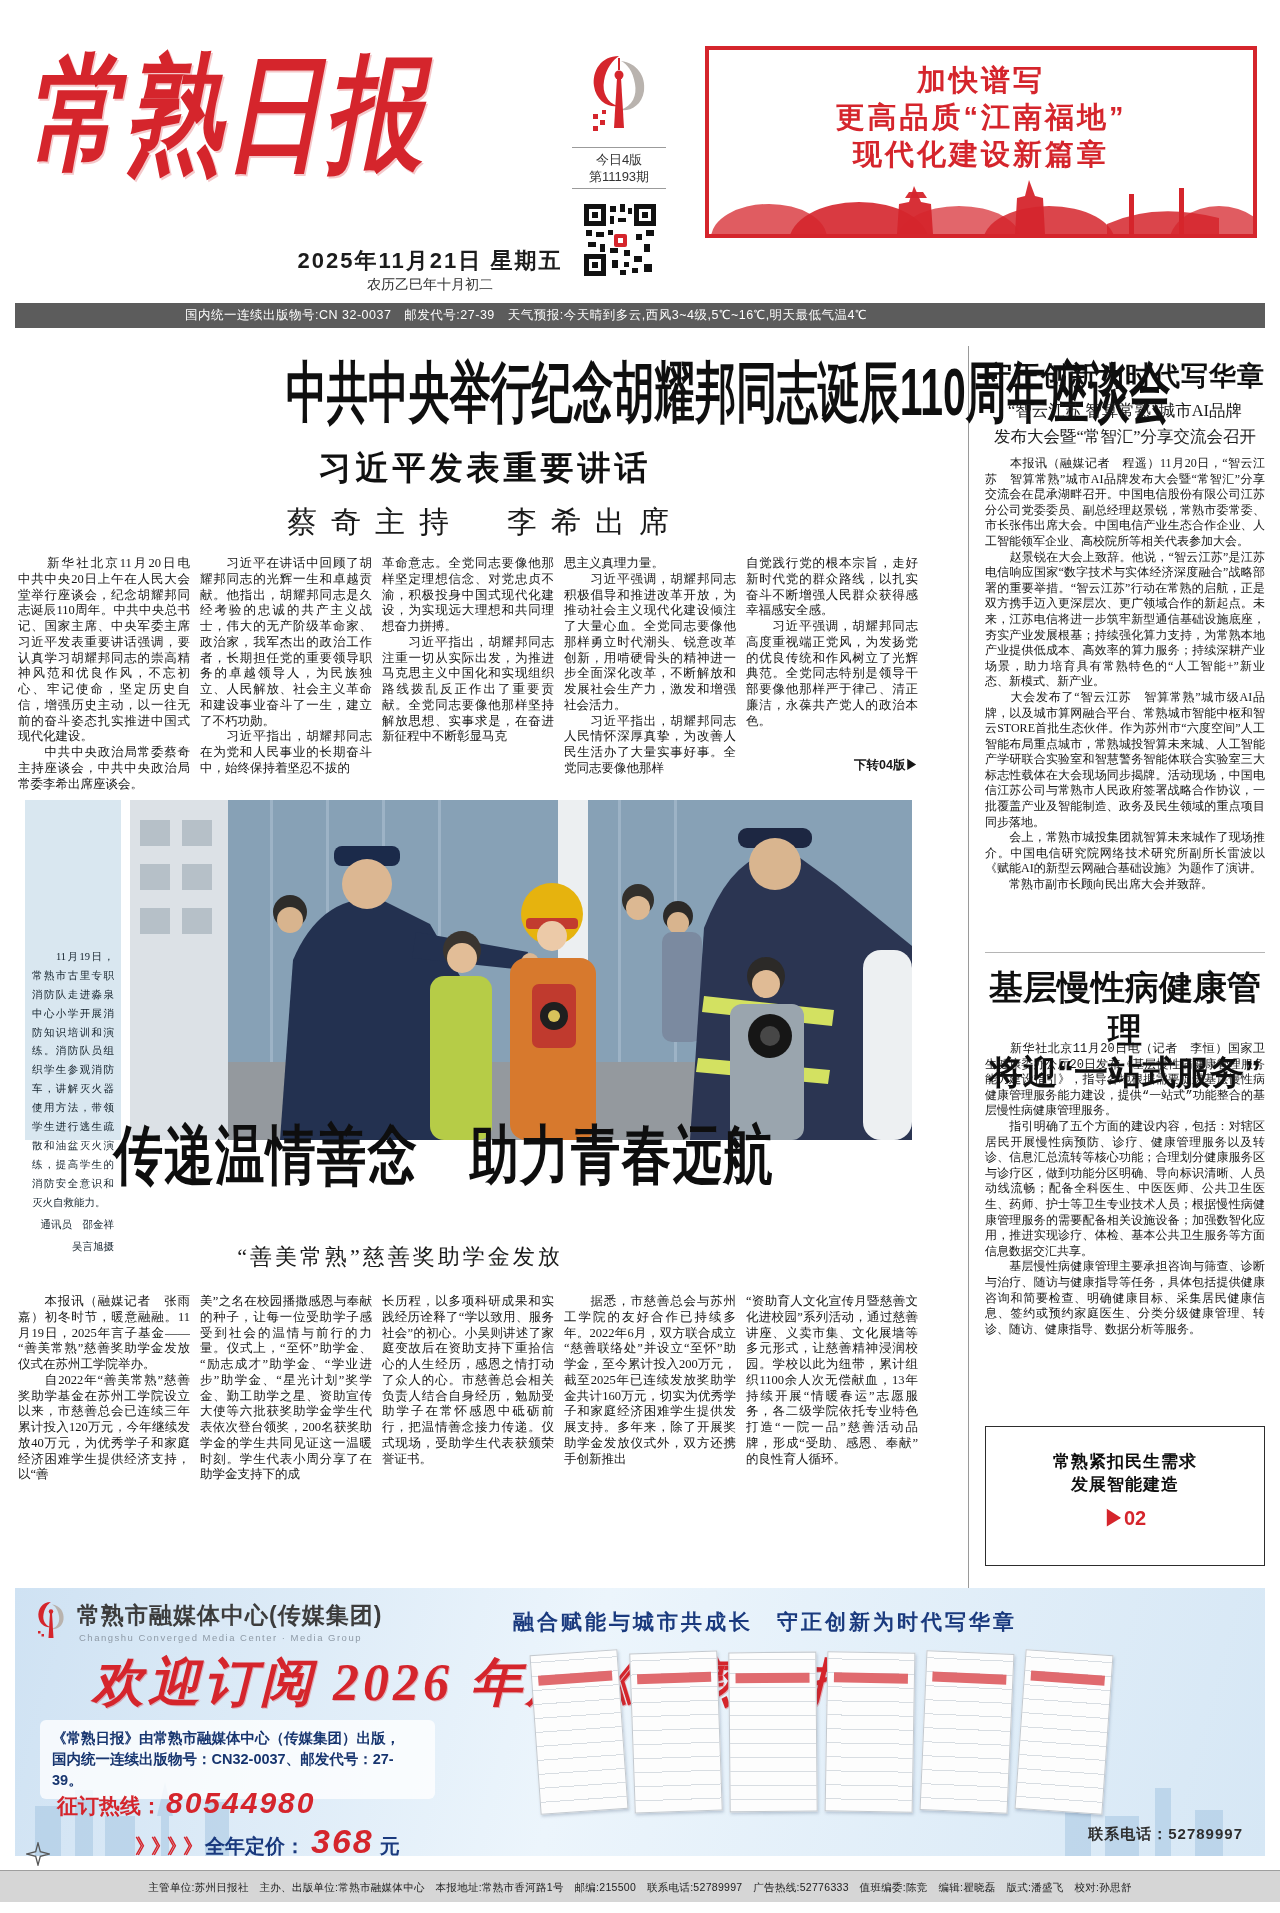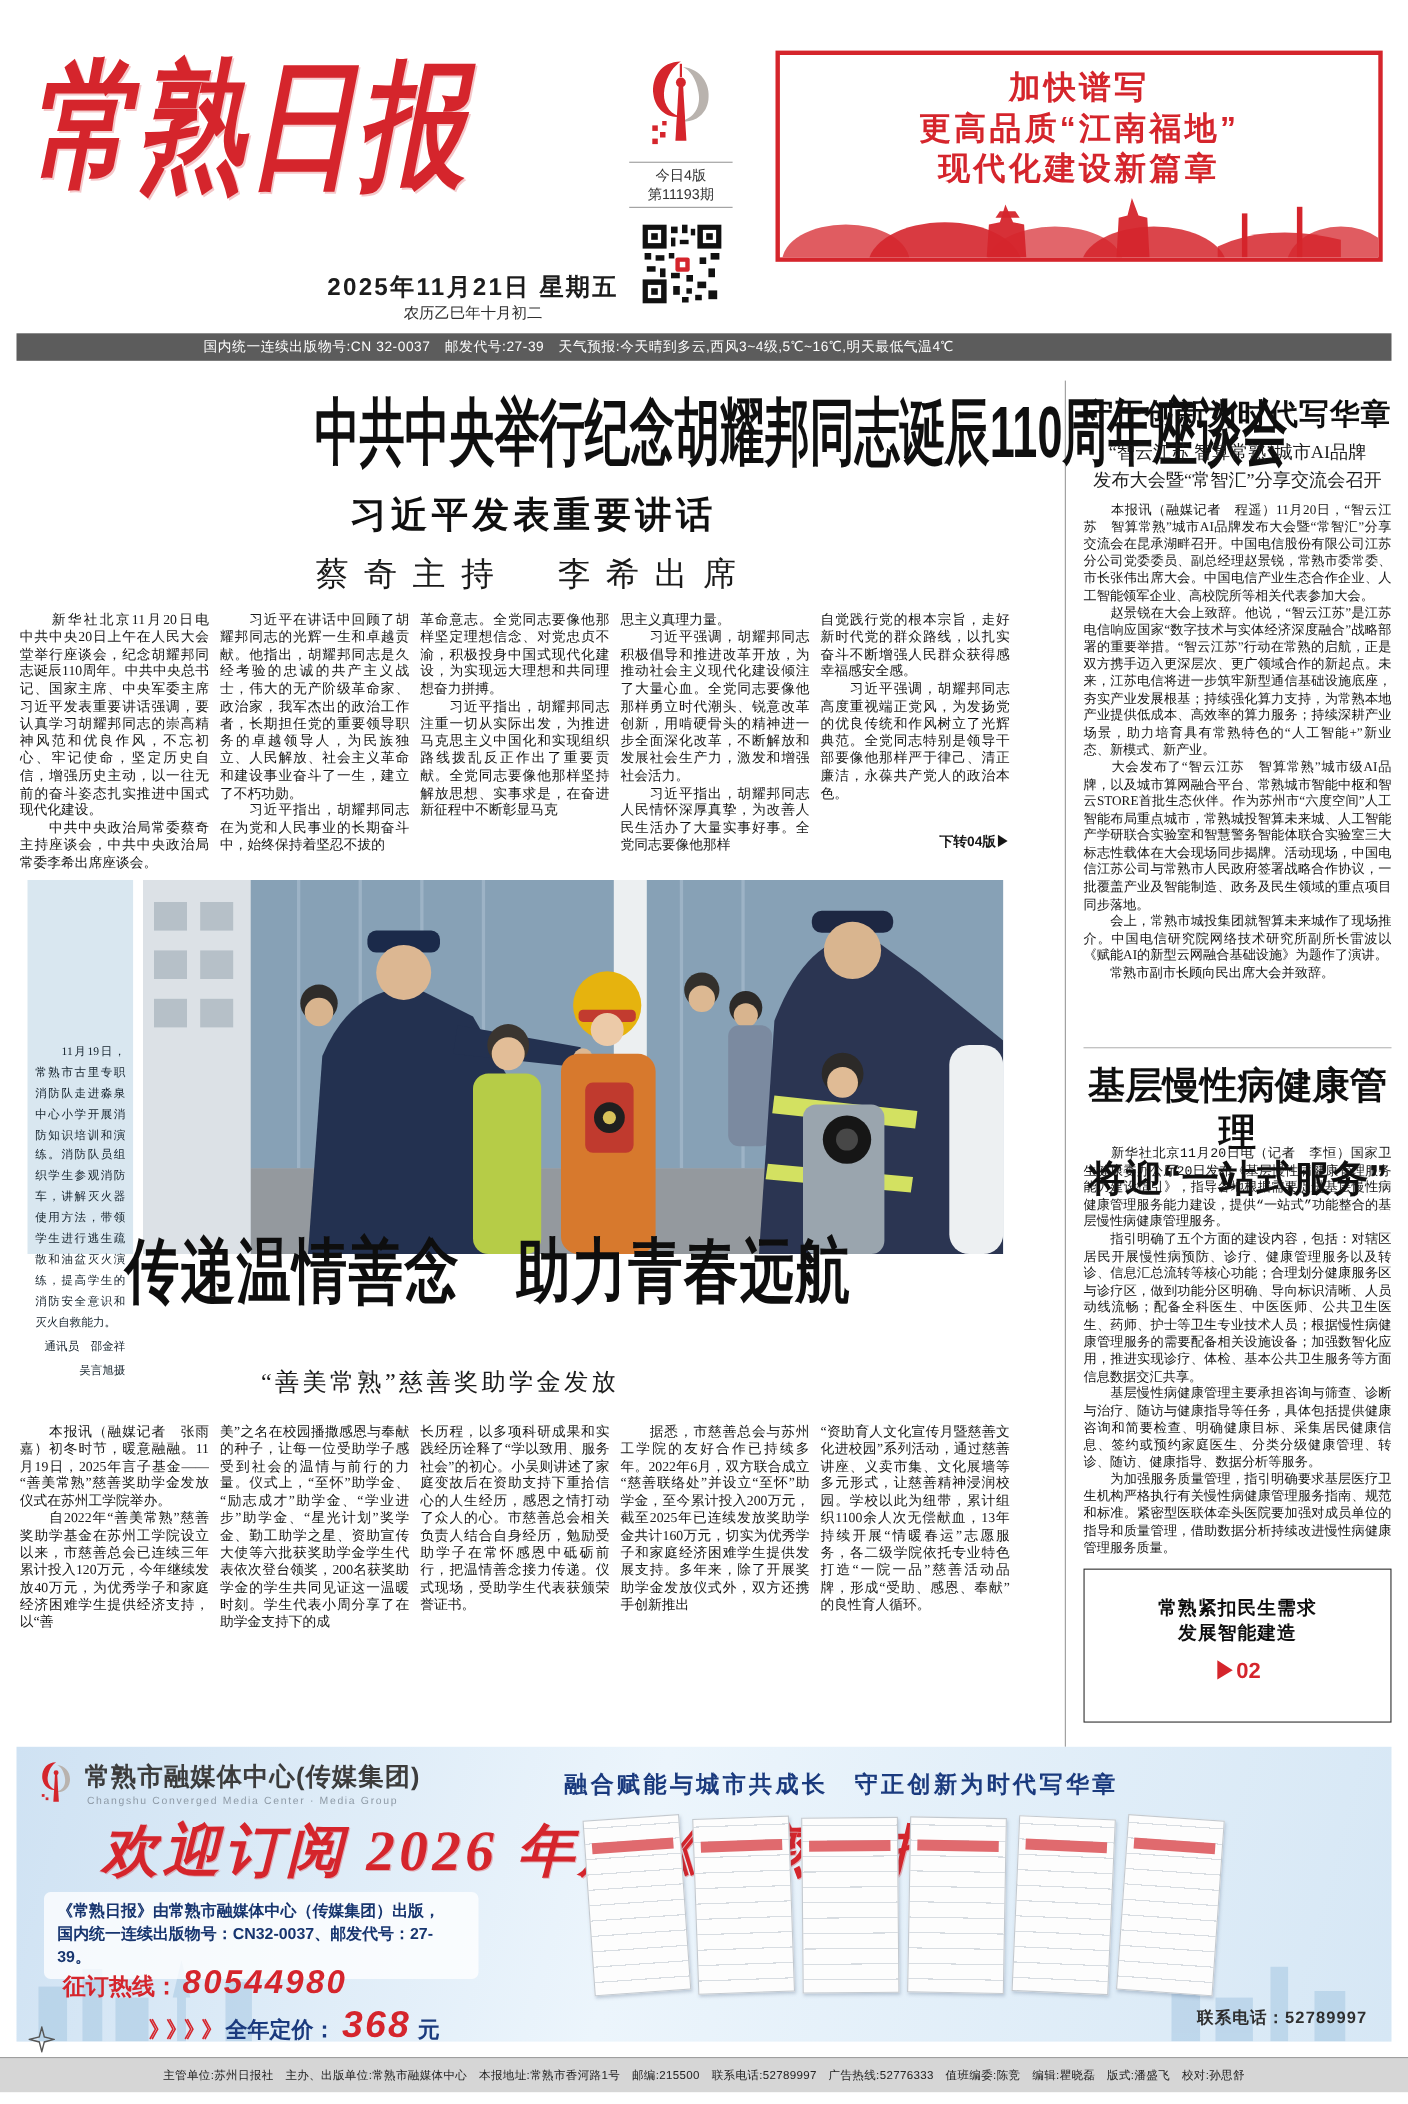--- a/index.html
+++ b/index.html
@@ -372,21 +372,20 @@
     <div class="abs h-divider"></div>
 
     <div class="abs health-head">
       <div>基层慢性病健康管理</div>
       <div>将迎“一站式服务”</div>
     </div>
     <div class="abs health-body body-list">
         <p>　　新华社北京11月20日电（记者　李恒）国家卫生健康委办公厅20日发布《基层慢性病健康管理服务能力建设指引》，指导各地根据需要促进基层慢性病健康管理服务能力建设，提供“一站式”功能整合的基层慢性病健康管理服务。</p>
         <p>　　指引明确了五个方面的建设内容，包括：对辖区居民开展慢性病预防、诊疗、健康管理服务以及转诊、信息汇总流转等核心功能；合理划分健康服务区与诊疗区，做到功能分区明确、导向标识清晰、人员动线流畅；配备全科医生、中医医师、公共卫生医生、药师、护士等卫生专业技术人员；根据慢性病健康管理服务的需要配备相关设施设备；加强数智化应用，推进实现诊疗、体检、基本公共卫生服务等方面信息数据交汇共享。</p>
         <p>　　基层慢性病健康管理主要承担咨询与筛查、诊断与治疗、随访与健康指导等任务，具体包括提供健康咨询和简要检查、明确健康目标、采集居民健康信息、签约或预约家庭医生、分类分级健康管理、转诊、随访、健康指导、数据分析等服务。</p>
-        <p>　　为加强服务质量管理，指引明确要求基层医疗卫生机构严格执行有关慢性病健康管理服务指南、规范和标准。紧密型医联体牵头医院要加强对成员单位的指导和质量管理，借助数据分析持续改进慢性病健康管理服务质量。</p>
       </div>
 
     <div class="abs teaser-box">
       <div class="t-line">常熟紧扣民生需求</div>
       <div class="t-line">发展智能建造</div>
       <div class="t-page">▶02</div>
     </div>
   </div>
 </div>
 

